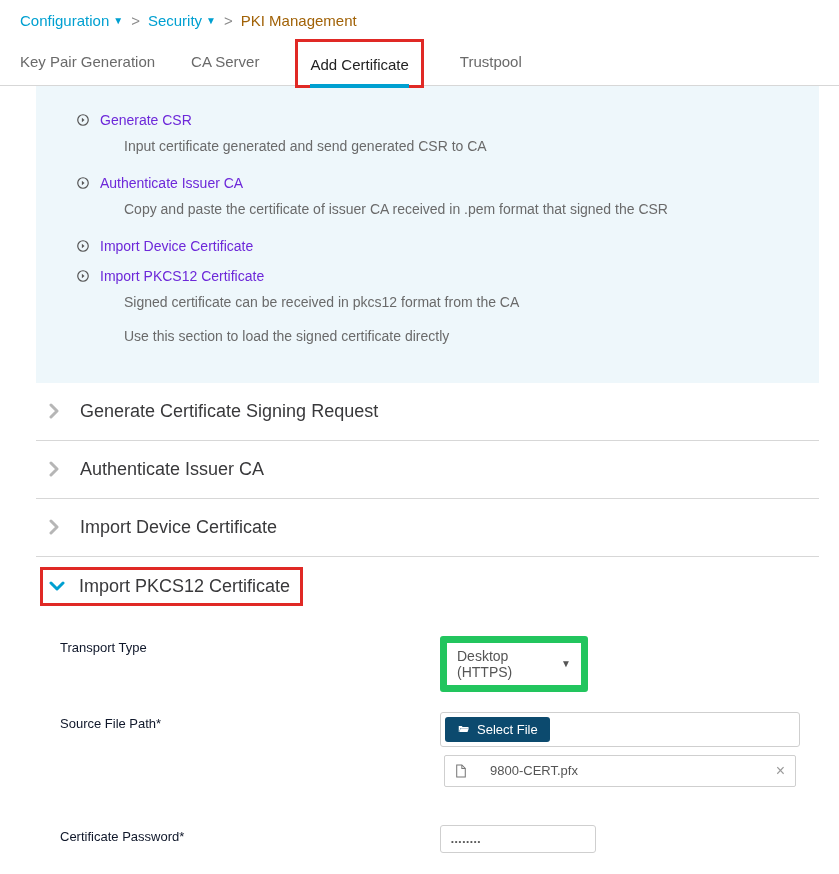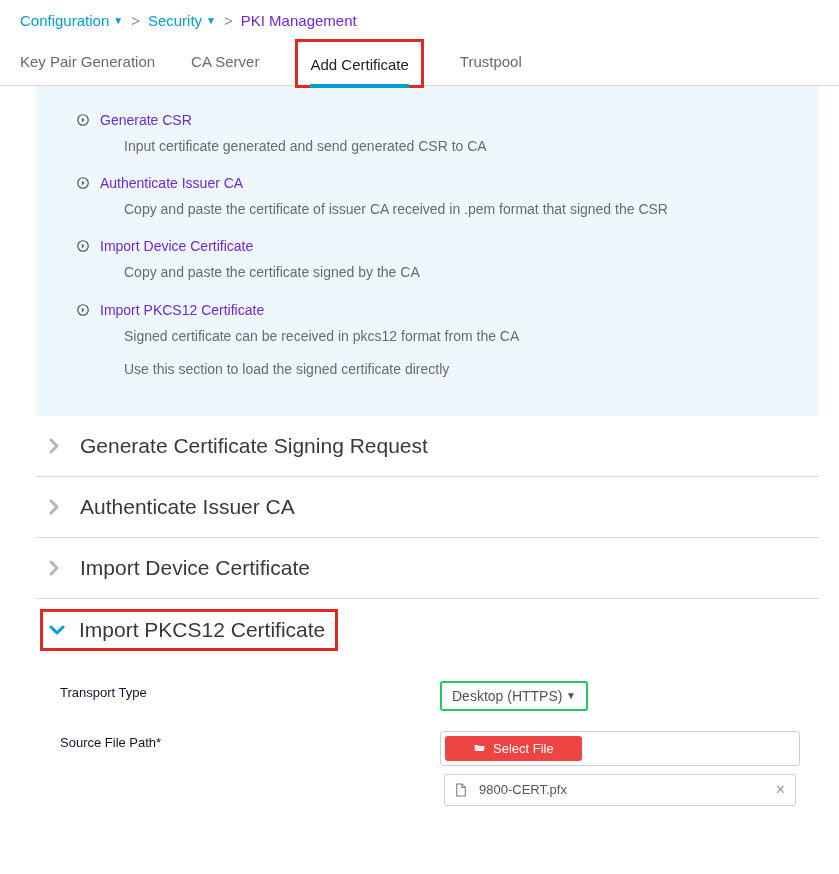--- a/index.html
+++ b/index.html
@@ -13,21 +13,21 @@
   .breadcrumb {
     display: flex;
     align-items: flex-end;
     gap: 8px;
     padding: 12px 20px 10px;
     font-size: 15px;
   }
   .breadcrumb .bc-link { color: #00a0d1; cursor: pointer; display: inline-flex; align-items: center; gap: 4px; }
   .breadcrumb .bc-caret { font-size: 10px; color: #00a0d1; }
   .breadcrumb .bc-sep { color: #8a8a8a; }
-  .breadcrumb .bc-current { color: #6d28d9; }
+  .breadcrumb .bc-current { color: #a16207; }
 
   .tabs {
     display: flex;
     gap: 36px;
     padding: 0 20px;
     border-bottom: 1px solid #d7d7d7;
     font-size: 15px;
     color: #6a6a6a;
     position: relative;
   }
@@ -102,21 +102,21 @@
   .acc-header .chev {
     width: 16px;
     height: 16px;
     display: inline-flex;
     align-items: center;
     justify-content: center;
     color: #b6b6b6;
   }
   .acc-header .chev.open { color: #00a0d1; }
   .acc-header h3 {
-    font-size: 21px;
+    font-size: 18px;
     font-weight: 400;
     color: #39393b;
   }
   .acc-highlight {
     border: 3px solid #e02925;
     display: inline-flex;
     padding: 6px 10px 6px 6px;
     align-items: center;
     gap: 14px;
   }
@@ -130,67 +130,68 @@
   }
   .form-label {
     width: 380px;
     color: #0f172a;
     font-size: 13px;
     padding-top: 4px;
   }
   .form-control { flex: 1; }
 
   .select-box {
-    border: 2px solid #22c55e;
+    border: 7px solid #22c55e;
     border-radius: 3px;
     padding: 5px 10px;
     font-size: 14px;
     width: 148px;
     display: flex;
     align-items: center;
     justify-content: space-between;
     color: #555;
     cursor: pointer;
+    gap: 8px;
   }
   .select-box .caret-down { font-size: 10px; color: #555; }
 
   .file-row { display: flex; flex-direction: column; gap: 8px; }
   .file-box {
     border: 1px solid #cfcfcf;
     border-radius: 3px;
     width: 360px;
     padding: 4px;
     display: flex;
     align-items: center;
   }
   .select-file-btn {
-    background: #ef4444;
+    background: #0c4a6e;
     color: #fff;
     border: none;
     border-radius: 3px;
-    padding: 5px 28px;
+    padding: 5px 12px;
     font-size: 13px;
     display: inline-flex;
     align-items: center;
     gap: 6px;
     cursor: pointer;
   }
   .file-chip {
     border: 1px solid #cfcfcf;
     border-radius: 2px;
     width: 352px;
     padding: 6px 10px;
     display: flex;
     align-items: center;
     justify-content: space-between;
     font-size: 13px;
     color: #555;
     margin-left: 4px;
   }
-  .file-chip .left { display: inline-flex; align-items: center; gap: 12px; }
+  .file-chip .left { display: inline-flex; align-items: center; gap: 23px; }
   .file-chip .close-x { color: #9a9a9a; cursor: pointer; font-size: 16px; font-weight: 300; }
 
   .pw-input {
     border: 1px solid #cfcfcf;
     border-radius: 3px;
     padding: 5px 10px;
     font-size: 14px;
     width: 156px;
     color: #555;
     letter-spacing: 1px;
@@ -253,21 +254,20 @@
   <div class="info-item">
     <div class="info-head">
       <span class="info-arrow">
         <svg viewBox="0 0 16 16" fill="#555">
             <circle cx="8" cy="8" r="7" fill="none" stroke="#555" stroke-width="1.6"></circle>
             <path d="M6.5 5 L10 8 L6.5 11 Z"></path>
           </svg>
       </span>
       <span>Import Device Certificate</span>
     </div>
-    <div class="info-desc">Copy and paste the certificate signed by the CA</div>
   </div>
   <div class="info-item">
     <div class="info-head">
       <span class="info-arrow">
         <svg viewBox="0 0 16 16" fill="#555">
             <circle cx="8" cy="8" r="7" fill="none" stroke="#555" stroke-width="1.6"></circle>
             <path d="M6.5 5 L10 8 L6.5 11 Z"></path>
           </svg>
       </span>
       <span>Import PKCS12 Certificate</span>
@@ -359,20 +359,28 @@
                     <path d="M8 1 v4 h4"></path>
                   </svg>
               </span>
               <span>9800-CERT.pfx</span>
             </span>
             <span class="close-x">×</span>
           </div>
         </div>
       </div>
 
+      <div class="form-row" style="padding-top:28px;">
+        <div class="form-label">Certificate Password*</div>
+        <div class="form-control">
+          <div class="pw-input">
+            <span class="pw-dots">••••••••</span>
+          </div>
+        </div>
+      </div>
 
       <div class="form-row" style="padding-top:18px;">
         
         
       </div>
 
     </div>
   </div>
 
 </div>

